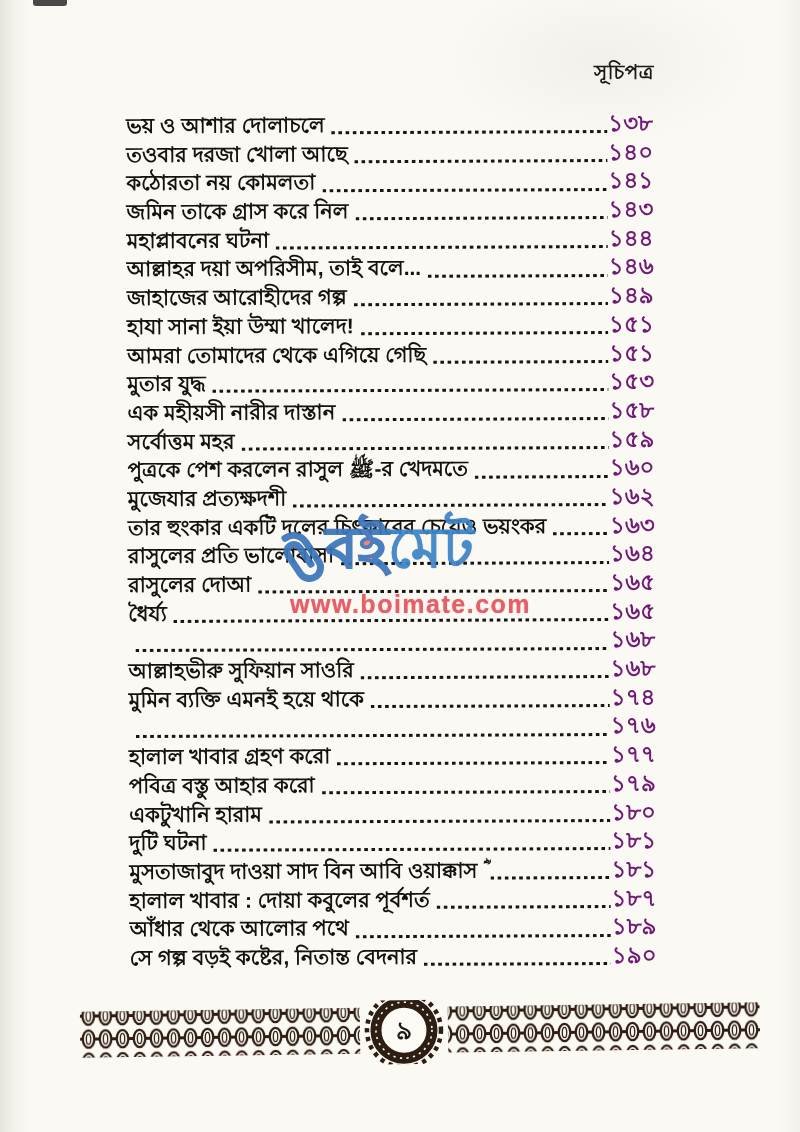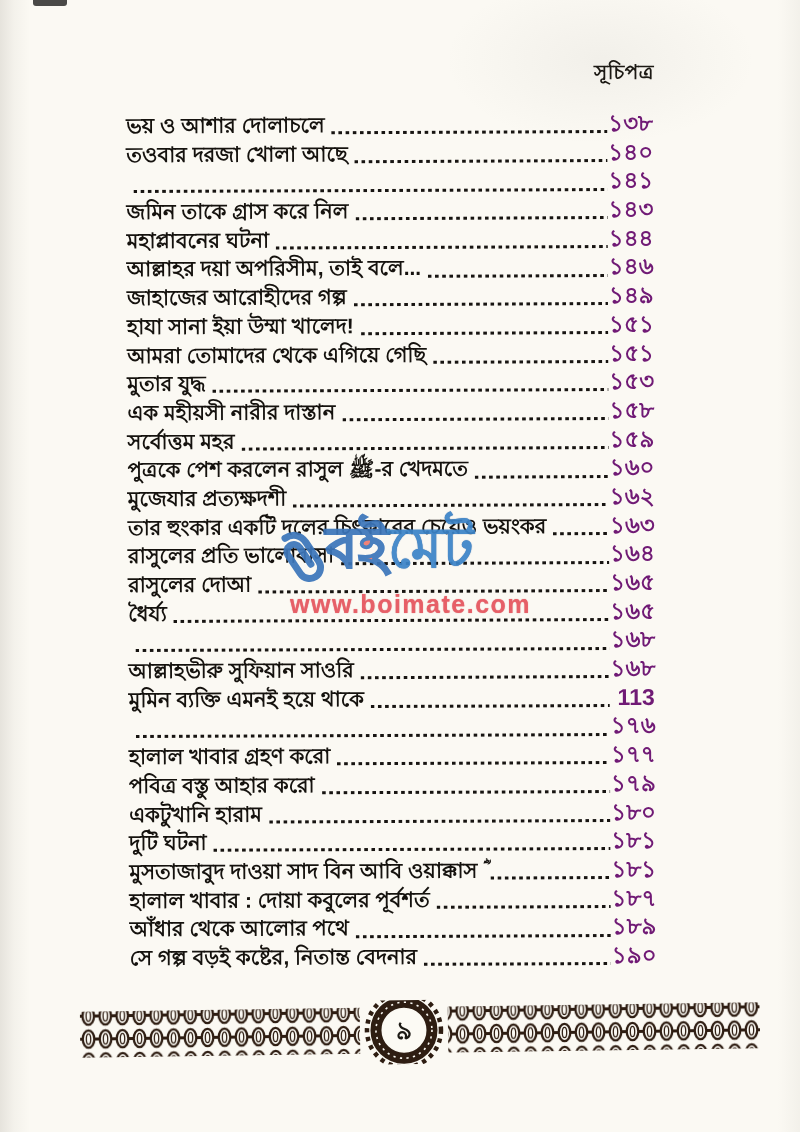--- a/index.html
+++ b/index.html
@@ -153,20 +153,21 @@
       <span class="toc-title">ভয় ও আশার দোলাচলে</span>
       <span class="toc-leader"></span>
       <span class="toc-page">১৩৮</span>
     </div>
     <div class="toc-row">
       <span class="toc-title">তওবার দরজা খোলা আছে</span>
       <span class="toc-leader"></span>
       <span class="toc-page">১৪০</span>
     </div>
     <div class="toc-row">
+      <span class="toc-title">কঠোরতা নয় কোমলতা</span>
       <span class="toc-leader"></span>
       <span class="toc-page">১৪১</span>
     </div>
     <div class="toc-row">
       <span class="toc-title">জমিন তাকে গ্রাস করে নিল</span>
       <span class="toc-leader"></span>
       <span class="toc-page">১৪৩</span>
     </div>
     <div class="toc-row">
       <span class="toc-title">মহাপ্লাবনের ঘটনা</span>
@@ -243,21 +244,21 @@
       <span class="toc-page">১৬৮</span>
     </div>
     <div class="toc-row">
       <span class="toc-title">আল্লাহভীরু সুফিয়ান সাওরি</span>
       <span class="toc-leader"></span>
       <span class="toc-page">১৬৮</span>
     </div>
     <div class="toc-row">
       <span class="toc-title">মুমিন ব্যক্তি এমনই হয়ে থাকে</span>
       <span class="toc-leader"></span>
-      <span class="toc-page">113</span>
+      <span class="toc-page">১৭৪</span>
     </div>
     <div class="toc-row">
       <span class="toc-leader"></span>
       <span class="toc-page">১৭৬</span>
     </div>
     <div class="toc-row">
       <span class="toc-title">হালাল খাবার গ্রহণ করো</span>
       <span class="toc-leader"></span>
       <span class="toc-page">১৭৭</span>
     </div>

